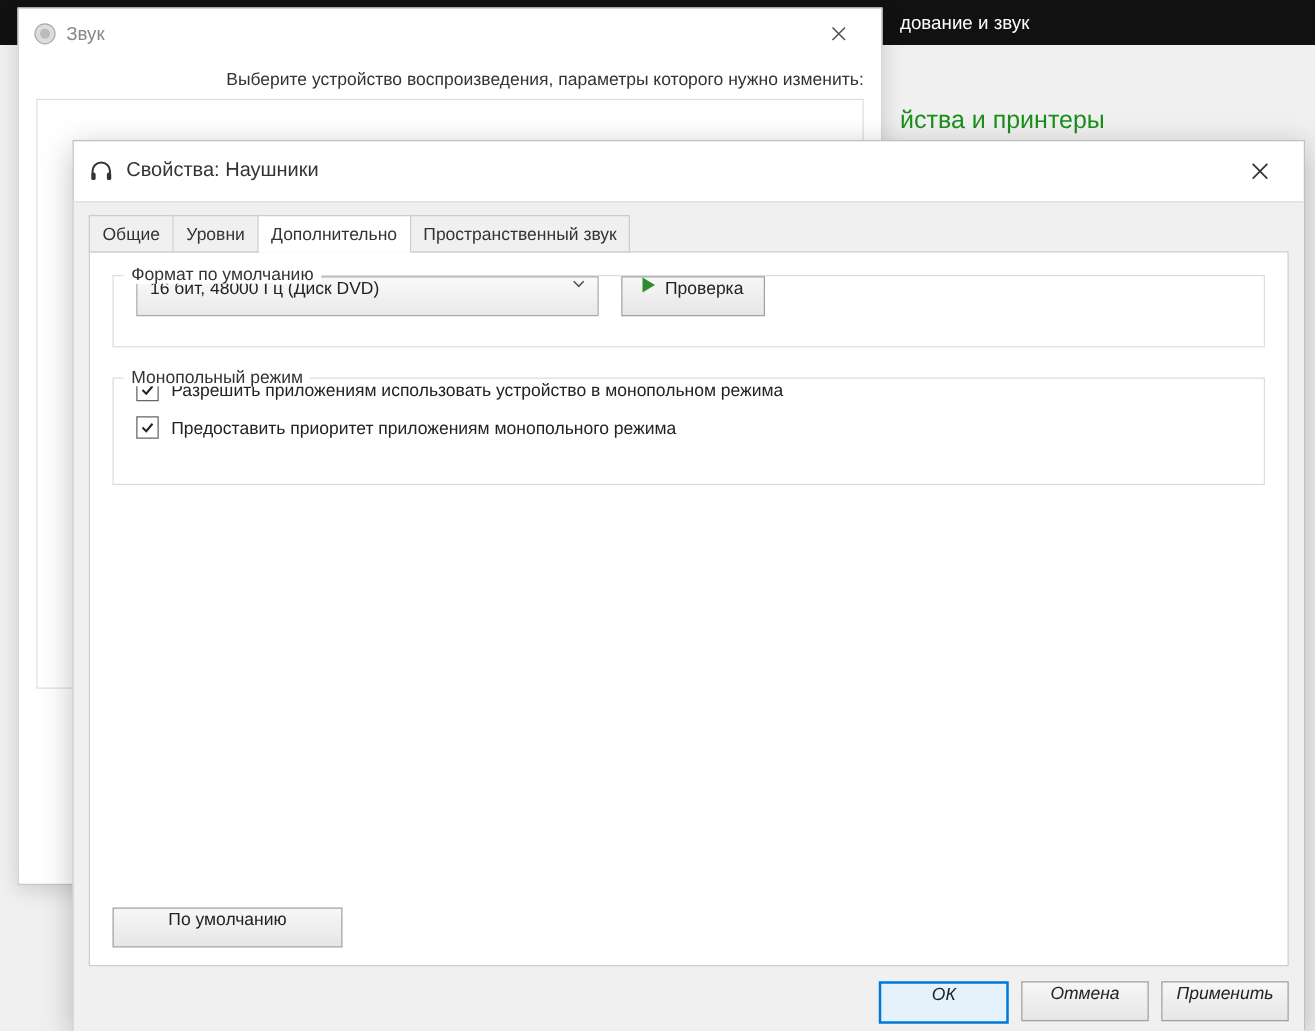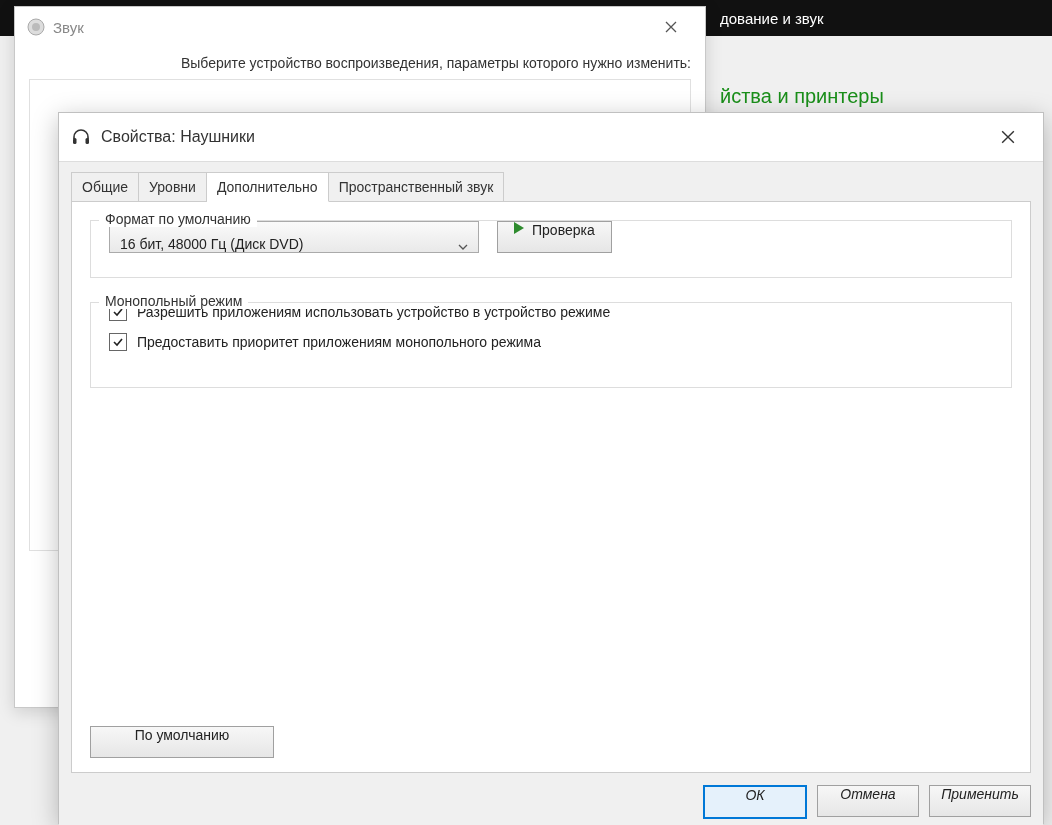--- a/index.html
+++ b/index.html
@@ -189,21 +189,21 @@
     display: flex;
     gap: 18px;
     align-items: center;
   }
   .select-box {
     width: 348px;
     height: 30px;
     border: 1px solid #aaa;
     background: linear-gradient(#fafafa,#e9e9e9);
     display: flex;
-    align-items: flex-end;
+    align-items: flex-start;
     padding: 0 10px;
     justify-content: space-between;
     font-size: 14px;
     color: #222;
   }
   .chevron {
     width: 10px; height: 10px;
     display: inline-block;
   }
   .btn {
@@ -334,21 +334,21 @@
       </div>
 
       <div class="fieldset">
         <div class="fieldset-legend">Монопольный режим</div>
         <div class="check-row">
           <div class="checkbox">
             <svg class="checkmark" viewBox="0 0 10 10">
                 <path d="M1 5 L4 8 L9 2" fill="none" stroke="#222" stroke-width="1.6"></path>
               </svg>
           </div>
-          <span>Разрешить приложениям использовать устройство в устройство режиме</span>
+          <span>Разрешить приложениям использовать устройство в монопольном режима</span>
         </div>
         <div class="check-row">
           <div class="checkbox">
             <svg class="checkmark" viewBox="0 0 10 10">
                 <path d="M1 5 L4 8 L9 2" fill="none" stroke="#222" stroke-width="1.6"></path>
               </svg>
           </div>
           <span>Предоставить приоритет приложениям монопольного режима</span>
         </div>
       </div>

